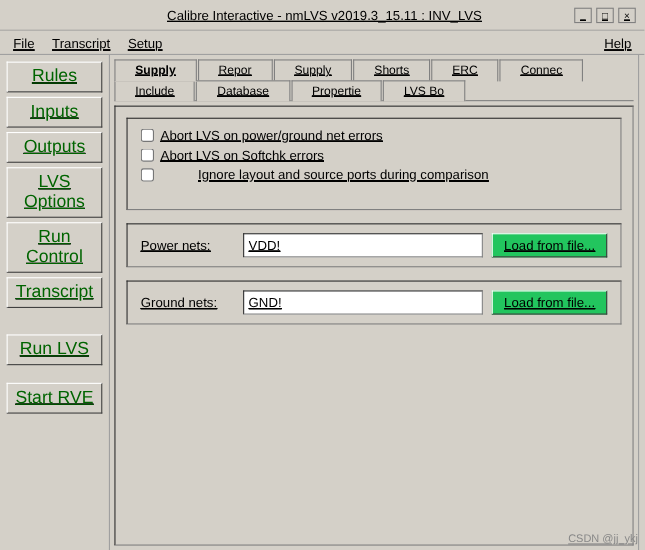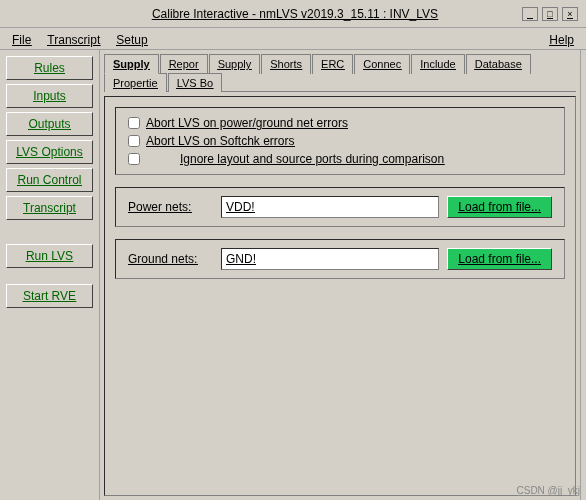--- a/index.html
+++ b/index.html
@@ -81,21 +81,21 @@
     .sidebar-btn {
       width: 100%;
       padding: 4px 6px;
       background: #d4d0c8;
       border: 1px solid #a0a0a0;
       border-top-color: #ffffff;
       border-left-color: #ffffff;
       border-bottom-color: #404040;
       border-right-color: #404040;
       color: #006400;
-      font-size: 12px;
+      font-size: 16px;
       cursor: pointer;
       text-align: center;
     }
     .sidebar-divider {
       height: 6px;
     }
     .run-lvs-btn {
       margin-top: 10px;
     }
     .start-rve-btn {
@@ -112,21 +112,21 @@
     }
 
     
     .tab-bar {
       display: flex;
       flex-wrap: wrap;
       border-bottom: 1px solid #808080;
       margin-bottom: 4px;
     }
     .tab {
-      padding: 3px 8px;
+      padding: 3px 18px;
       background: #d4d0c8;
       border: 1px solid #808080;
       border-bottom: none;
       font-size: 11px;
       cursor: pointer;
       margin-right: 1px;
       margin-bottom: -1px;
     }
     .tab.active {
       background: #d4d0c8;
@@ -149,21 +149,21 @@
       border: 1px inset #808080;
       padding: 8px 12px;
       margin-bottom: 12px;
     }
     .checkbox-row {
       display: flex;
       align-items: center;
       gap: 6px;
       margin-bottom: 4px;
     }
-    .checkbox-row:last-child { margin-bottom: 0; gap: 40px; }
+    .checkbox-row:last-child { margin-bottom: 16px; gap: 40px; }
     .checkbox-row input[type="checkbox"] {
       width: 12px;
       height: 12px;
     }
     .checkbox-label {
       font-size: 12px;
     }
 
     
     .input-row {

